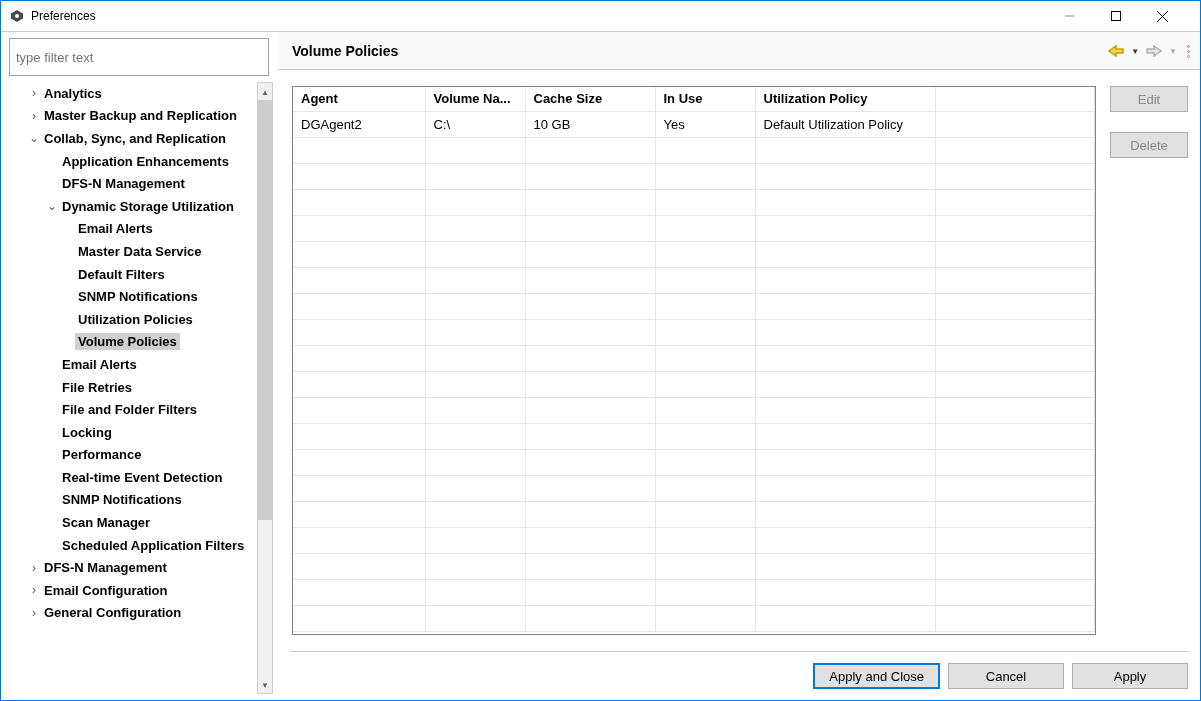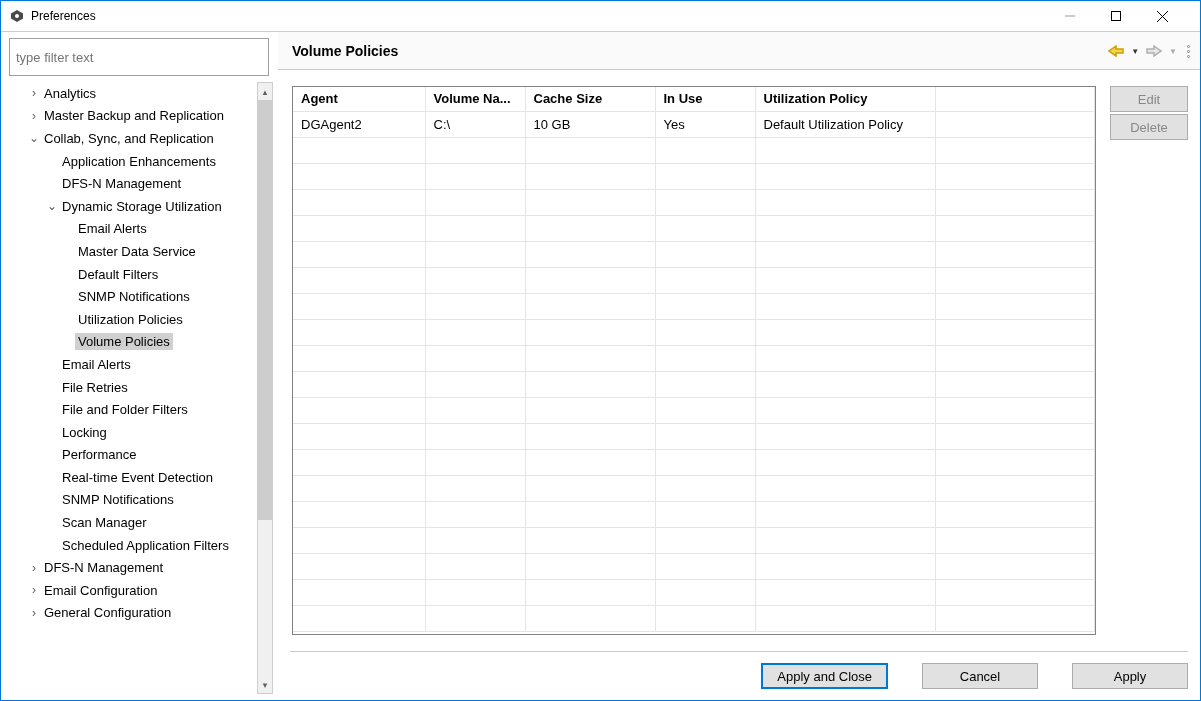--- a/index.html
+++ b/index.html
@@ -21,21 +21,21 @@
   .filter-input { width:100%; height:24px; border:1px solid #a0a0a0; padding:18px 6px; font-size:13px; color:#666; background:#fff; outline:none; }
   .tree-wrap { flex:1; overflow:hidden; position:relative; margin:0 4px 6px 8px; display:flex; }
   .tree { flex:1; overflow:auto; }
   .tree-scroll { width:16px; background:#f0f0f0; border:1px solid #cdcdcd; display:flex; flex-direction:column; }
   .tree-scroll .arrow { height:17px; display:flex; align-items:center; justify-content:center; font-size:9px; color:#606060; }
   .tree-scroll .thumb { flex:0 0 auto; background:#cdcdcd; }
   .tree-scroll .track { flex:1; }
   .node { display:flex; align-items:center; height:22.6px; white-space:nowrap; cursor:default; }
   .node .tw { width:14px; text-align:center; color:#606060; font-size:12px; line-height:1; user-select:none; }
   .node .tw.hidden { visibility:hidden; }
-  .node .label { padding:1px 3px; }
+  .node .label { padding:1px 3px;font-weight:bold; }
   .node.selected .label { background:#d0d0d0; }
   .ind1 { padding-left:18px; }
   .ind2 { padding-left:36px; }
   .ind3 { padding-left:52px; }
 
   .main { flex:1; display:flex; flex-direction:column; min-width:0; background:#fff; }
   .main-header { height:38px; background:#fafafa; border-top:1px solid #fafafa; border-bottom:1px solid #c8c8c8;
                  display:flex; align-items:center; padding:0 10px 0 14px; }
   .main-header .page-title { font-weight:600; font-size:14px; }
   .main-header .spacer { flex:1; }
@@ -46,26 +46,26 @@
   .dd { font-size:8px; color:#333; }
   .menu-dots { display:flex; flex-direction:column; gap:2px; padding-left:4px; }
   .menu-dots span { width:3px; height:3px; border:1px solid #888; border-radius:50%; }
 
   .main-body { flex:1; display:flex; padding:16px 12px 0 14px; gap:14px; min-height:0; }
   .table-container { flex:1; border:1px solid #828282; min-height:0; overflow:hidden; }
   table.grid { border-collapse:collapse; width:100%; table-layout:fixed; }
   table.grid th { text-align:left; font-weight:700; padding:4px 8px; height:24px; border-right:1px solid #e5e5e5; border-bottom:1px solid #e5e5e5; background:#fff; white-space:nowrap; overflow:hidden; }
   table.grid td { padding:3px 8px; height:26px; border-right:1px solid #e5e5e5; border-bottom:1px solid #e5e5e5; background:#fff; white-space:nowrap; overflow:hidden; }
   table.grid td.empty { color:transparent; }
-  .side-buttons { width:78px; display:flex; flex-direction:column; gap:2px; }
+  .side-buttons { width:78px; display:flex; flex-direction:column; gap:20px; }
   .btn { height:26px; border:1px solid #adadad; background:#e1e1e1; display:flex; align-items:center; justify-content:center; color:#888; font-size:13px; }
 
   .footer-sep { height:1px; background:#c8c8c8; margin:16px 12px 0 12px; }
   .footer { height:48px; display:flex; align-items:center; justify-content:flex-end; gap:8px; padding:0 12px; }
-  .fbtn { min-width:116px; height:26px; border:1px solid #adadad; background:#e1e1e1; display:flex; align-items:center; justify-content:center; font-size:13px; cursor:pointer; padding:0 14px;margin-left:26px; }
+  .fbtn { min-width:116px; height:26px; border:1px solid #adadad; background:#e1e1e1; display:flex; align-items:center; justify-content:center; font-size:13px; cursor:pointer; padding:0 14px; }
   .fbtn.primary { border:2px solid #0078d7; background:#e1e1e1; }
 </style>
 </head>
 <body>
 
 <div class="titlebar">
   <span class="app-icon">
     <svg width="14" height="14" viewBox="0 0 14 14">
         <polygon points="7,1 13,4.5 13,9.5 7,13 1,9.5 1,4.5" fill="#4a4a4a"></polygon>
         <circle cx="7" cy="7" r="2" fill="#fff"></circle>

